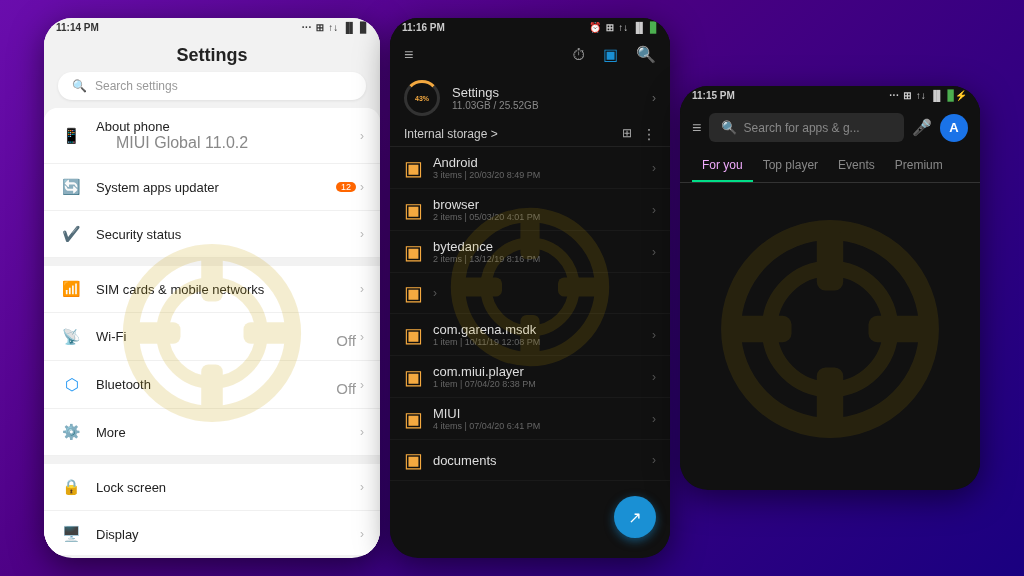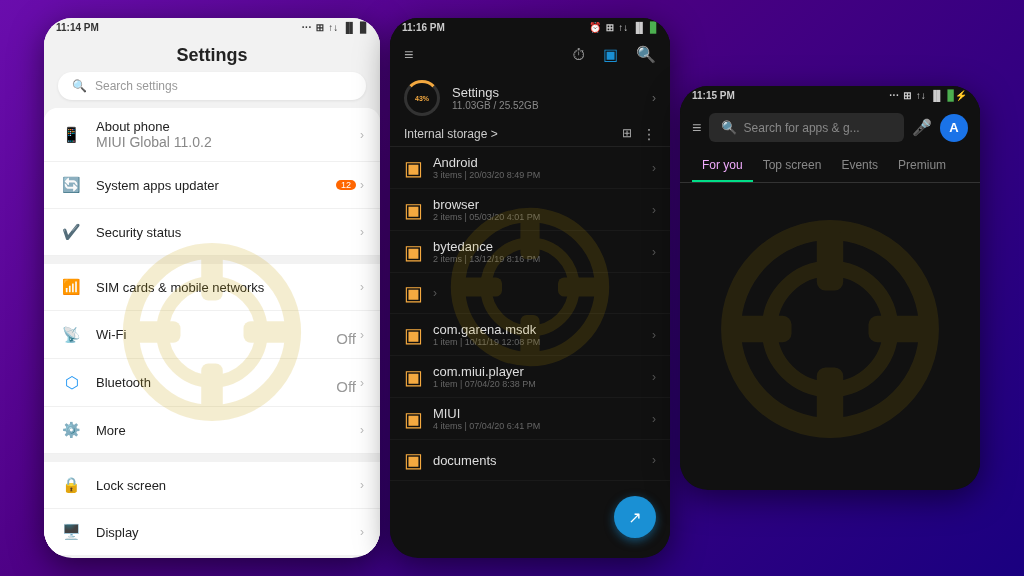--- a/index.html
+++ b/index.html
@@ -77,21 +77,21 @@
       width: 24px;
       height: 24px;
       display: flex;
       align-items: center;
       justify-content: center;
       font-size: 15px;
       flex-shrink: 0;
     }
     .item-text { flex: 1; }
     .item-label { font-size: 13px; color: #222; font-weight: 400; }
-    .item-sub { font-size: 14px; color: #888; }
+    .item-sub { font-size: 16px; color: #888; margin-left: 20px; }
     .item-right { display: flex; align-items: center; gap: 4px; }
     .item-value { font-size: 15px; color: #999; margin-top: 8px; }
     .chevron { color: #bbb; font-size: 12px; }
     .badge {
       background: #ff6600;
       color: #fff;
       border-radius: 10px;
       font-size: 9px;
       padding: 0 5px;
       font-weight: 400;
@@ -502,21 +502,21 @@
       <div class="ps-avatar">
         <span>A</span>
       </div>
     </div>
 
     <div class="ps-tabs">
       <div class="ps-tab active">
         <span>For you</span>
       </div>
       <div class="ps-tab">
-        <span>Top screen</span>
+        <span>Top player</span>
       </div>
       <div class="ps-tab">
         <span>Events</span>
       </div>
       <div class="ps-tab">
         <span>Premium</span>
       </div>
     </div>
 
     <div class="ps-content">

